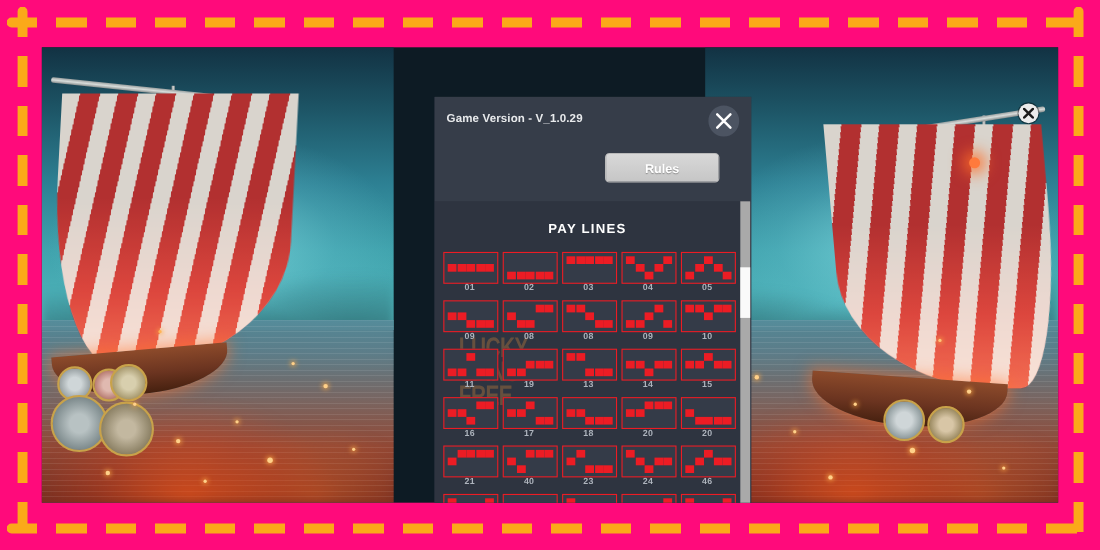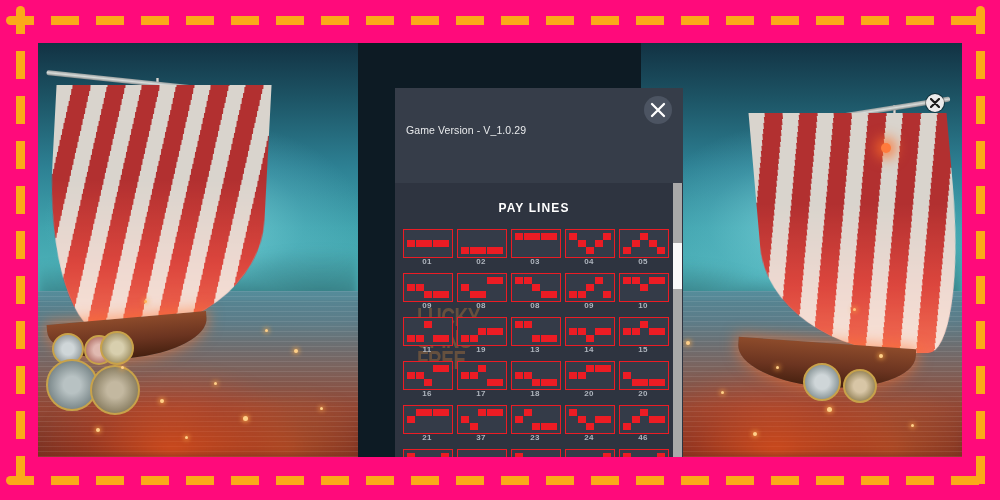--- a/index.html
+++ b/index.html
@@ -115,22 +115,22 @@
   }
   #modal-head{
     position:absolute;left:0;top:0;width:288px;height:95px;
     background:#363d49;
   }
   #modal-title{
     position:absolute;left:0;top:9px;width:288px;text-align:center;
     font-size:17px;font-weight:bold;color:#f58a26;letter-spacing:.6px;
   }
   #game-version{
-    position:absolute;left:11px;top:36px;
-    font-size:10.5px;font-weight:normal;color:#e8eaec;letter-spacing:.1px;
+    position:absolute;left:11px;top:14px;
+    font-size:10.5px;font-weight:bold;color:#e8eaec;letter-spacing:.1px;
   }
   #close-btn{
     position:absolute;right:11px;top:8px;width:28px;height:28px;border-radius:50%;
     background:#4c5462;cursor:pointer;
   }
   #close-btn svg{position:absolute;left:6px;top:6px;}
 
   .tabbtn{
     position:absolute;top:51px;width:104px;height:27px;border-radius:4px;
     font-size:11.5px;font-weight:bold;text-align:center;line-height:27px;
@@ -278,20 +278,21 @@
 
     <div id="modal-head">
       <div id="game-version">Game Version - V_1.0.29</div>
 
       <div id="close-btn">
         <svg width="16" height="16" viewBox="0 0 16 16">
           <path d="M2 2 L14 14 M14 2 L2 14" stroke="#ffffff" stroke-width="2.3" stroke-linecap="round"></path>
         </svg>
       </div>
 
+      <button class="tabbtn" id="tab-rules">Rules</button>
     </div>
 
     <div id="modal-body">
       <div id="paylines-title">PAY LINES</div>
 
       <div id="watermark">
         <div>LUCKY</div>
         <div>SPINS</div>
         <div>FREE</div>
       </div>
@@ -517,21 +518,21 @@
               <div class="cellnum">21</div>
             </div>
             <div class="cell" style="left: 54px;">
               <div class="cellbox" style="border-color: rgb(236, 28, 36);">
                 <div class="dot" style="left: 3px; top: 10px; background: rgb(236, 28, 36);"></div>
                 <div class="dot" style="left: 11.5px; top: 17px; background: rgb(236, 28, 36);"></div>
                 <div class="dot" style="left: 20px; top: 3px; background: rgb(236, 28, 36);"></div>
                 <div class="dot" style="left: 28.5px; top: 3px; background: rgb(236, 28, 36);"></div>
                 <div class="dot" style="left: 37px; top: 3px; background: rgb(236, 28, 36);"></div>
               </div>
-              <div class="cellnum">37</div>
+              <div class="cellnum">40</div>
             </div>
             <div class="cell" style="left: 108px;">
               <div class="cellbox" style="border-color: rgb(236, 28, 36);">
                 <div class="dot" style="left: 3px; top: 10px; background: rgb(236, 28, 36);"></div>
                 <div class="dot" style="left: 11.5px; top: 3px; background: rgb(236, 28, 36);"></div>
                 <div class="dot" style="left: 20px; top: 17px; background: rgb(236, 28, 36);"></div>
                 <div class="dot" style="left: 28.5px; top: 17px; background: rgb(236, 28, 36);"></div>
                 <div class="dot" style="left: 37px; top: 17px; background: rgb(236, 28, 36);"></div>
               </div>
               <div class="cellnum">23</div>

